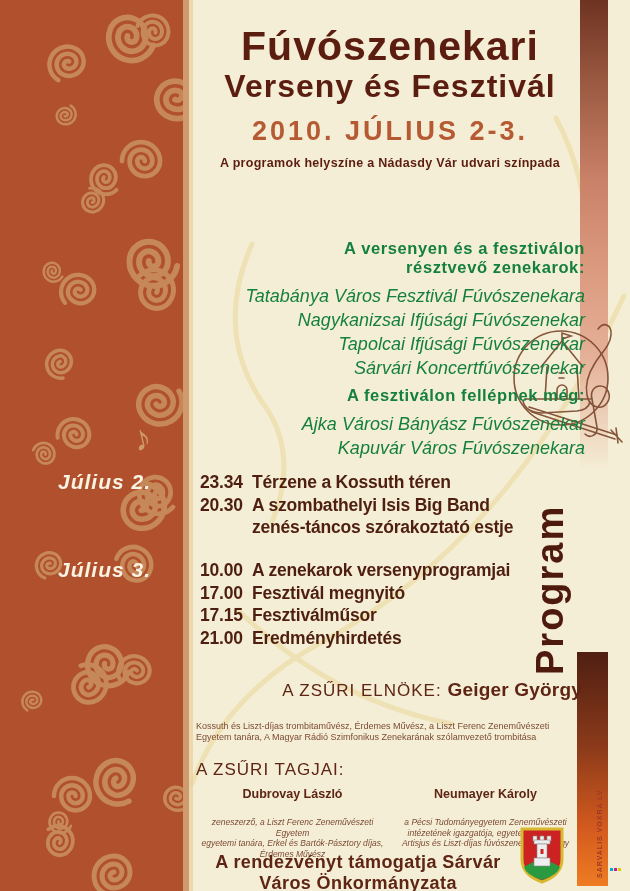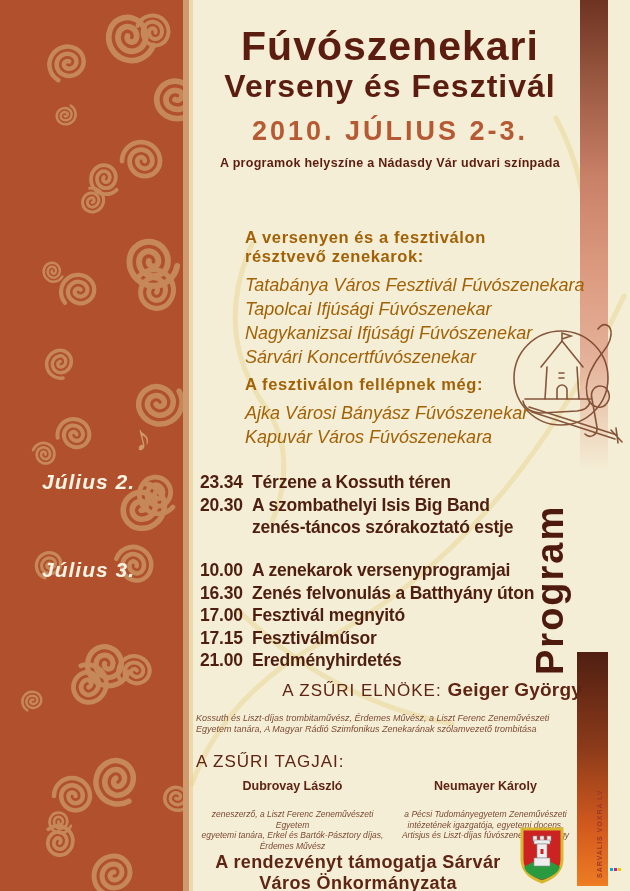--- a/index.html
+++ b/index.html
@@ -30,40 +30,40 @@
   
   .bg-curves{position:absolute;left:0;top:0;pointer-events:none;}
   
   .title-block{position:absolute;left:196px;top:26px;width:388px;text-align:center;color:#5b1d10;}
   .title-1{font-size:41px;font-weight:bold;letter-spacing:3px;line-height:42px;}
   .title-2{font-size:41px;font-weight:bold;letter-spacing:1px;line-height:40px;}
   .title-3{font-size:32px;font-weight:bold;letter-spacing:1px;line-height:36px;margin-top:2px;}
   .date-line{font-size:27px;font-weight:bold;letter-spacing:3px;color:#b55a33;margin-top:12px;}
   .venue-line{font-size:12.5px;font-weight:bold;letter-spacing:.3px;color:#5b1d10;margin-top:9px;}
   
-  .participants{position:absolute;left:245px;top:228px;width:340px;color:#a16207;}
+  .participants{position:absolute;left:245px;top:239px;width:340px;color:#15803d;text-align:right;}
   .sec-head{font-size:16.5px;font-weight:bold;letter-spacing:.6px;line-height:19px;}
   .band-list{margin-top:7px;}
   .band{font-size:18px;font-style:italic;line-height:24px;}
   .guests-head{margin-top:6px;}
   
-  .day-label{position:absolute;left:42px;width:140px;font-size:21px;font-weight:bold;
+  .day-label{position:absolute;left:58px;width:140px;font-size:21px;font-weight:bold;
     font-style:italic;letter-spacing:1px;color:#f8f3e3;}
   .day1-label{top:470px;} .day2-label{top:558px;}
   .events{position:absolute;left:200px;width:378px;color:#4e1f10;}
   .events-1{top:471px;} .events-2{top:559px;}
   .event-row{display:flex;font-size:17.5px;font-weight:bold;line-height:22.5px;letter-spacing:-.2px;}
   .event-row .time{width:52px;flex:none;}
   .event-row .desc{flex:1;}
   .preline{white-space:pre-line;}
   
   .jury{position:absolute;left:196px;top:679px;width:386px;color:#5e2414;}
   .jury-head{font-size:17px;letter-spacing:1px;text-align:right;}
   .jury-head .name{font-size:19px;font-weight:bold;letter-spacing:.2px;}
-  .jury-bio{font-size:9px;font-style:italic;line-height:11px;color:#7c4a34;margin-top:12px;}
+  .jury-bio{font-size:9px;line-height:11px;color:#7c4a34;margin-top:20px;}
   .members-label{margin-top:17px;font-size:17px;letter-spacing:1px;}
   .members-row{display:flex;margin-top:7px;}
   .member{width:50%;text-align:center;}
   .member .m-name{font-size:12.5px;font-weight:bold;}
   .member .m-bio{font-size:8.5px;font-style:italic;line-height:10.5px;color:#7c4a34;margin-top:16px;}
   
   .footer-text{position:absolute;left:198px;top:852px;width:320px;text-align:center;
     font-size:18px;font-weight:bold;letter-spacing:.4px;color:#5e2414;}
   .coa{position:absolute;left:520px;top:827px;}
   .logo-sketch{position:absolute;left:505px;top:315px;}
@@ -147,22 +147,22 @@
     <div class="title-3">Verseny és Fesztivál</div>
     <div class="date-line">2010. JÚLIUS 2-3.</div>
     <div class="venue-line">A programok helyszíne a Nádasdy Vár udvari színpada</div>
   </div>
 
   <div class="participants">
     <div class="sec-head preline">A versenyen és a fesztiválon
 résztvevő zenekarok:</div>
     <div class="band-list">
       <div class="band">Tatabánya Város Fesztivál Fúvószenekara</div>
+      <div class="band">Nagykanizsai Ifjúsági Fúvószenekar</div>
       <div class="band">Tapolcai Ifjúsági Fúvószenekar</div>
-      <div class="band">Nagykanizsai Ifjúsági Fúvószenekar</div>
       <div class="band">Sárvári Koncertfúvószenekar</div>
     </div>
     <div class="sec-head guests-head">A fesztiválon fellépnek még:</div>
     <div class="band-list">
       <div class="band">Ajka Városi Bányász Fúvószenekar</div>
       <div class="band">Kapuvár Város Fúvószenekara</div>
     </div>
   </div>
 
   <div class="day-label day1-label">Július 2.</div>
@@ -176,24 +176,20 @@
       <span class="desc preline">A szombathelyi Isis Big Band
 zenés-táncos szórakoztató estje</span>
     </div>
   </div>
 
   <div class="day-label day2-label">Július 3.</div>
   <div class="events events-2">
     <div class="event-row">
       <span class="time">10.00</span>
       <span class="desc preline">A zenekarok versenyprogramjai</span>
-    </div>
-    <div class="event-row">
-      <span class="time">16.30</span>
-      <span class="desc preline">Zenés felvonulás a Batthyány úton</span>
     </div>
     <div class="event-row">
       <span class="time">17.00</span>
       <span class="desc preline">Fesztivál megnyitó</span>
     </div>
     <div class="event-row">
       <span class="time">17.15</span>
       <span class="desc preline">Fesztiválműsor</span>
     </div>
     <div class="event-row">

